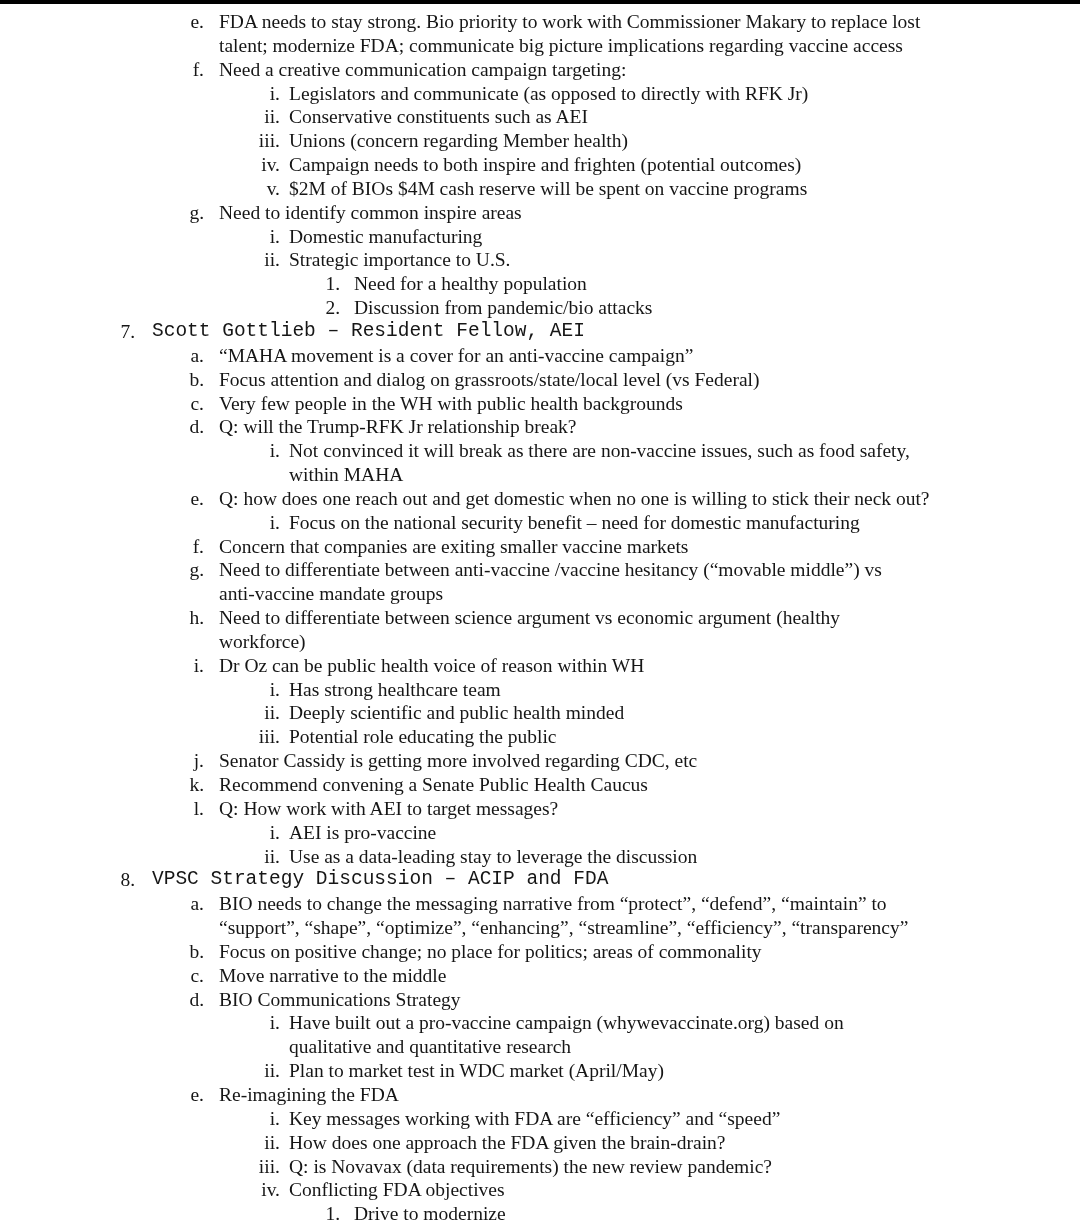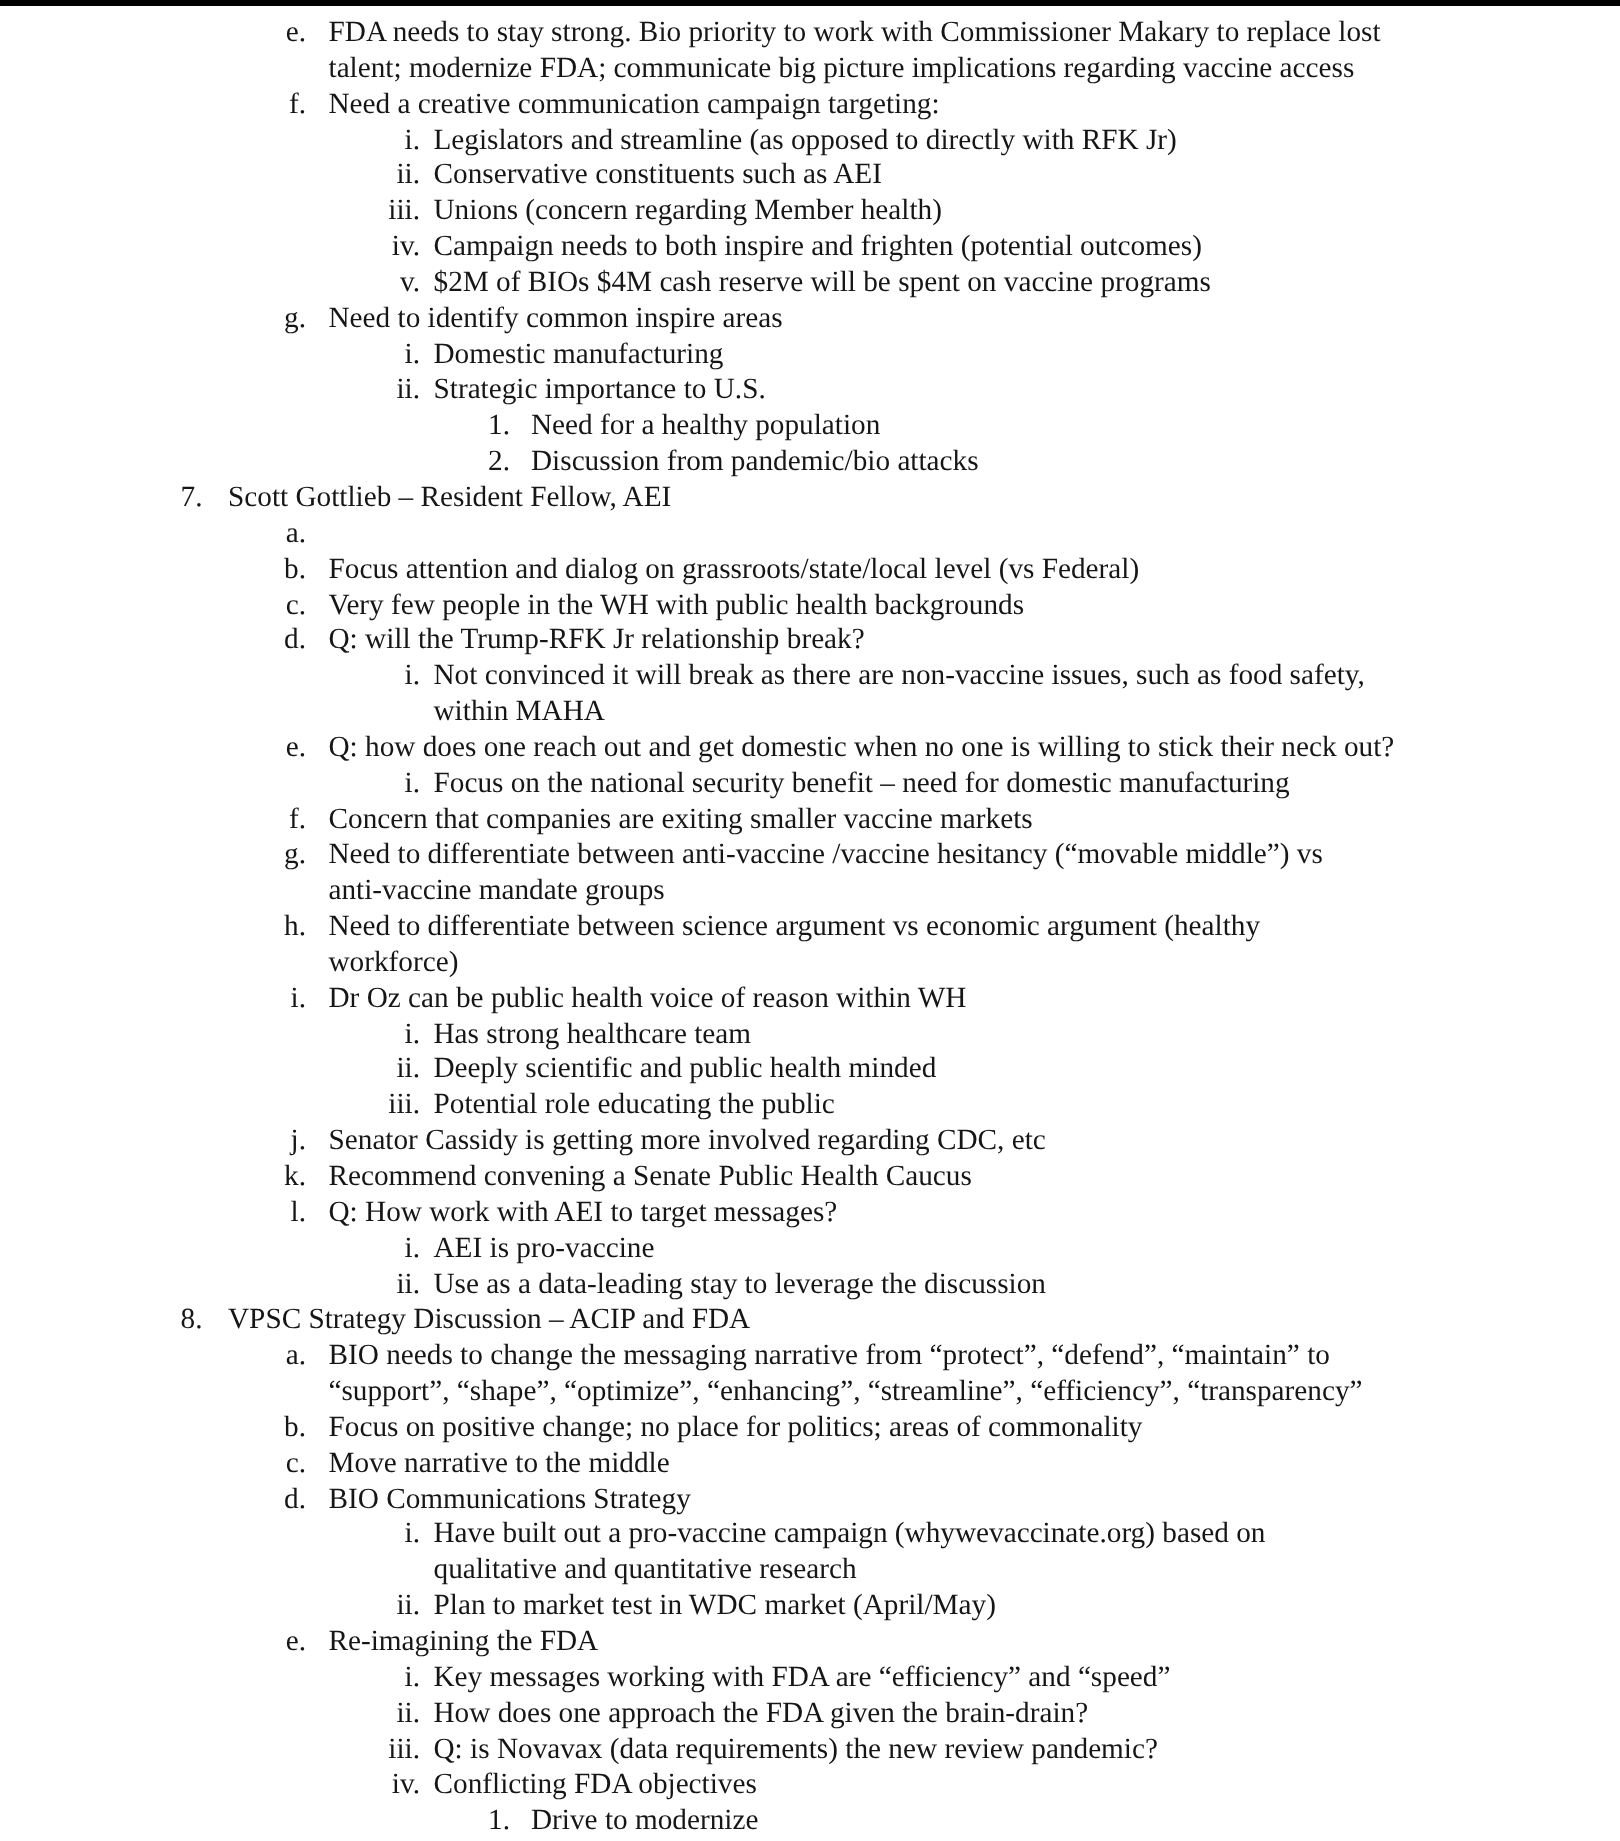--- a/index.html
+++ b/index.html
@@ -33,21 +33,21 @@
     text-align: right;
     white-space: pre;
   }
   .text {
     flex: 1 1 auto;
     white-space: pre-wrap;
     padding-right: 40px;
   }
   
   .l0 .marker { width: 135px; }
-  .l0 .text   { padding-left: 17px; }
+  .l0 .text   { padding-left: 17px; font-family: Liberation Mono, monospace; }
   .l1 .marker { width: 204px; }
   .l1 .text   { padding-left: 15px; font-family: Liberation Serif, serif; }
   .l2 .marker { width: 280px; }
   .l2 .text   { padding-left: 9px; }
   .l3 .marker { width: 340px; }
   .l3 .text   { padding-left: 14px; }
 </style>
 </head>
 <body>
 
@@ -58,21 +58,21 @@
       <span class="marker">e.</span>
       <span class="text">FDA needs to stay strong. Bio priority to work with Commissioner Makary to replace lost
 talent; modernize FDA; communicate big picture implications regarding vaccine access</span>
     </div>
     <div class="li l1">
       <span class="marker">f.</span>
       <span class="text">Need a creative communication campaign targeting:</span>
     </div>
     <div class="li l2">
       <span class="marker">i.</span>
-      <span class="text">Legislators and streamline (as opposed to directly with RFK Jr)</span>
+      <span class="text">Legislators and communicate (as opposed to directly with RFK Jr)</span>
     </div>
     <div class="li l2">
       <span class="marker">ii.</span>
       <span class="text">Conservative constituents such as AEI</span>
     </div>
     <div class="li l2">
       <span class="marker">iii.</span>
       <span class="text">Unions (concern regarding Member health)</span>
     </div>
     <div class="li l2">
@@ -102,20 +102,21 @@
     <div class="li l3">
       <span class="marker">2.</span>
       <span class="text">Discussion from pandemic/bio attacks</span>
     </div>
     <div class="li l0">
       <span class="marker">7.</span>
       <span class="text">Scott Gottlieb – Resident Fellow, AEI</span>
     </div>
     <div class="li l1">
       <span class="marker">a.</span>
+      <span class="text">“MAHA movement is a cover for an anti-vaccine campaign”</span>
     </div>
     <div class="li l1">
       <span class="marker">b.</span>
       <span class="text">Focus attention and dialog on grassroots/state/local level (vs Federal)</span>
     </div>
     <div class="li l1">
       <span class="marker">c.</span>
       <span class="text">Very few people in the WH with public health backgrounds</span>
     </div>
     <div class="li l1">

